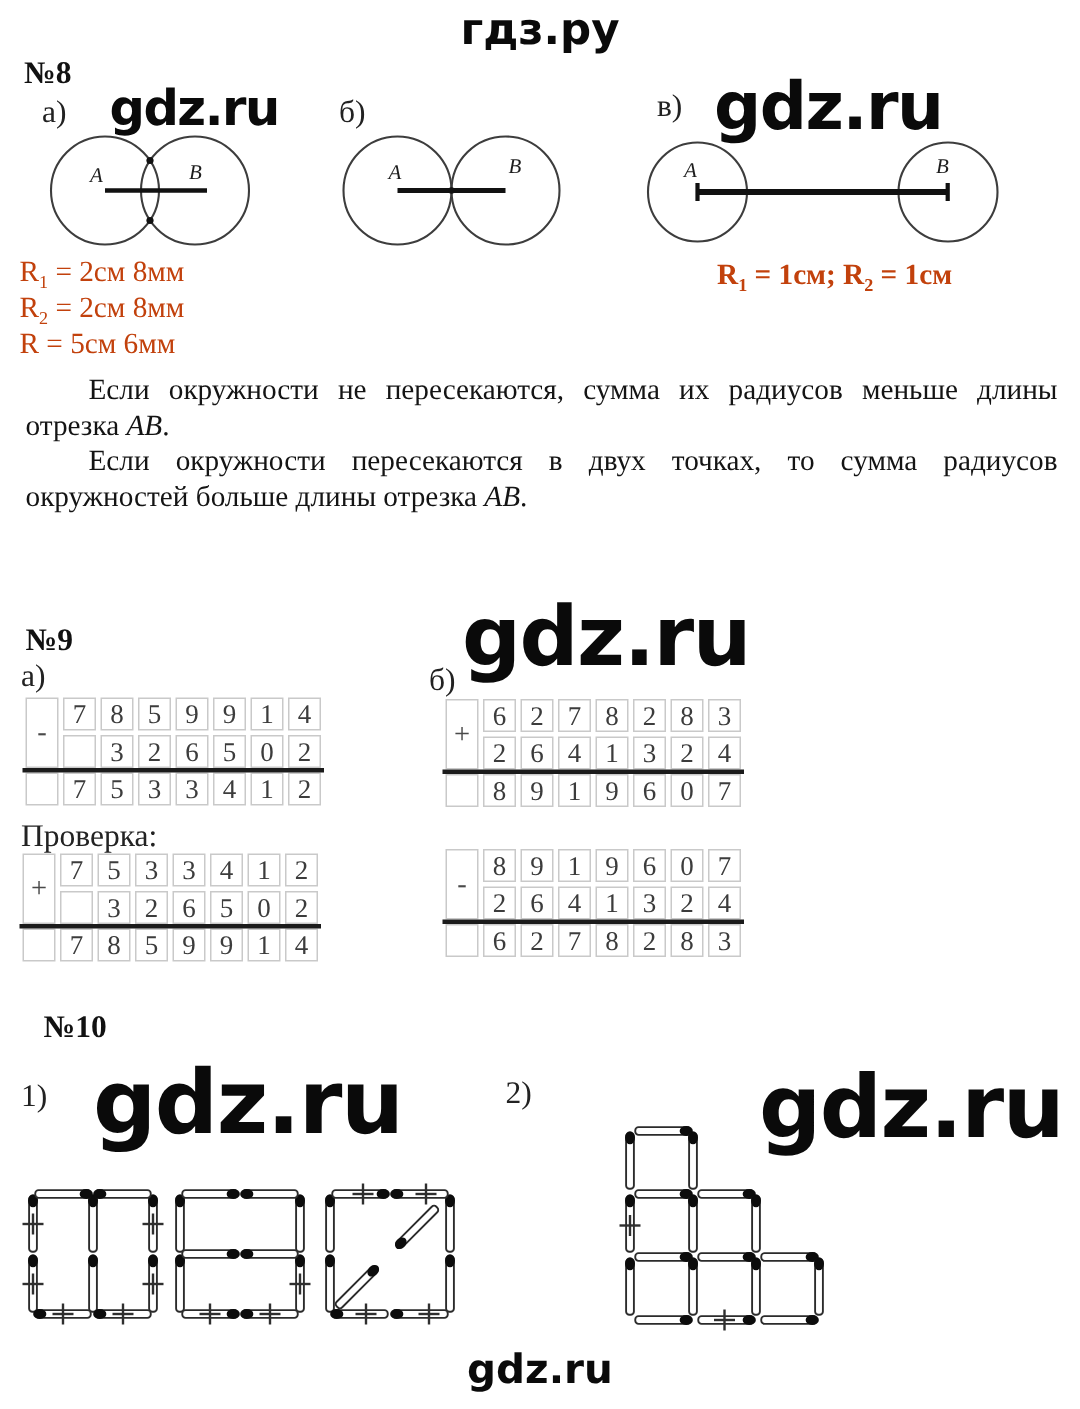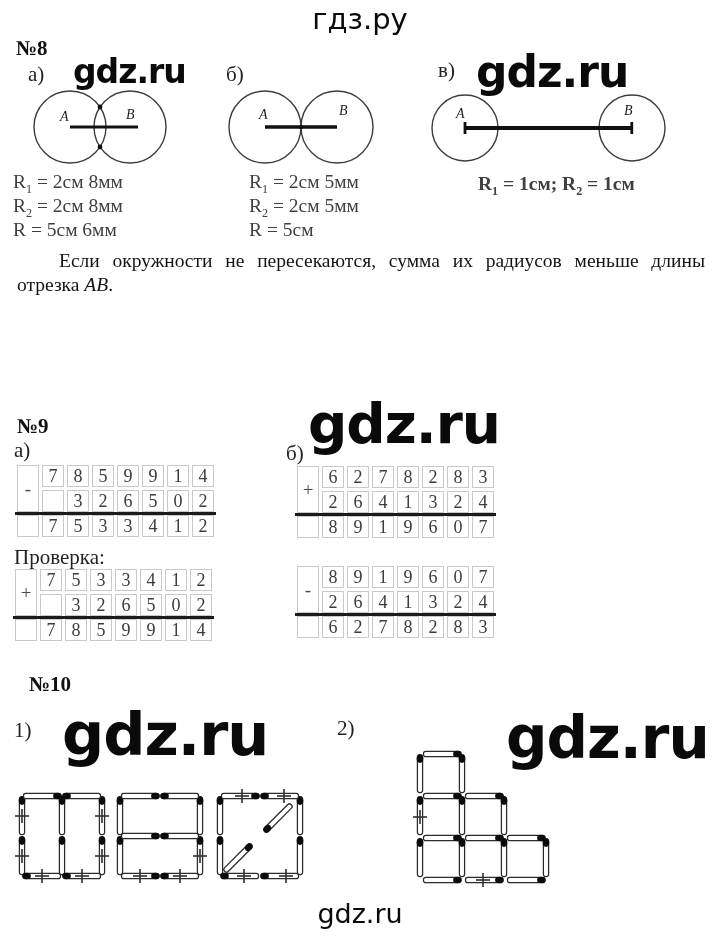--- a/index.html
+++ b/index.html
@@ -1,23 +1,23 @@
 <!DOCTYPE html>
 <html><head>
 <meta charset="utf-8">
 <style>
   html,body{margin:0;padding:0;background:#fff;}
   #page{position:relative;width:720px;height:939px;background:#fff;overflow:hidden;
         font-family:"Liberation Serif","DejaVu Serif",serif;color:#1a1a1a;}
   .abs{position:absolute;}
-  .sans-bold{font-family:"DejaVu Sans","Liberation Sans",sans-serif;font-weight:400;color:#0a0a0a;}
+  .sans-bold{font-family:"DejaVu Sans","Liberation Sans",sans-serif;font-weight:700;color:#0a0a0a;}
   .wm{font-family:"DejaVu Sans","Liberation Sans",sans-serif;font-weight:800;color:#0a0a0a;letter-spacing:-1px;white-space:nowrap;}
   .num-label{font-weight:bold;font-size:21px;color:#111;}
   .part-label{font-size:21px;color:#222;}
-  .rline{font-size:19.5px;line-height:24px;color:#404040;white-space:nowrap;}
+  .rline{font-size:19.5px;line-height:24px;color:#c2410c;white-space:nowrap;}
   sub{font-size:62%;line-height:0;}
   .paras{left:17px;width:688px;top:249px;font-size:19.5px;line-height:23.6px;text-align:justify;color:#141414;}
   .paras p{margin:0;text-indent:42px;}
   .paras i{}
   .ctable{position:absolute;display:grid;grid-template-columns:repeat(8,22px);grid-template-rows:repeat(3,22px);gap:3px;}
   .ctable .cell{border:1px solid #c9c9c9;background:#fff;display:flex;align-items:center;justify-content:center;
                 font-size:18px;color:#3c3c3c;box-sizing:border-box;}
   .ctable .op{font-size:19px;color:#4a4a4a;}
   .sumline{position:absolute;left:-2px;right:-2px;top:47px;height:2.5px;background:#1b1b1b;z-index:2;}
   .t9a{left:17px;top:465px;} .t9b{left:297px;top:466px;}
@@ -80,31 +80,27 @@
     <rect x="202.4" y="34" width="2.8" height="12" fill="#111"></rect>
     <text x="28" y="30">A</text>
     <text x="196" y="27">B</text>
   </svg>
 
   <div class="abs" style="left:13px;top:170px;">
     <div class="rline"><span>R</span><sub>1</sub><span> = 2см 8мм</span></div>
     <div class="rline"><span>R</span><sub>2</sub><span> = 2см 8мм</span></div>
     <div class="rline"><span>R = 5см 6мм</span></div>
   </div>
-  <div class="abs" style="left:249px;top:170px;">
-    <div class="rline"><span>R</span><sub>1</sub><span> = 2см 5мм</span></div>
-    <div class="rline"><span>R</span><sub>2</sub><span> = 2см 5мм</span></div>
-    <div class="rline"><span>R = 5см</span></div>
-  </div>
   <div class="abs" style="left:478px;top:172px;font-weight:bold;">
     <div class="rline"><span>R</span><sub>1</sub><span> = 1см; R</span><sub>2</sub><span> = 1см</span></div>
   </div>
 
   <div class="abs paras">
     <p><span>Если окружности не пересекаются, сумма их радиусов меньше длины отрезка </span><i>AB</i><span>.</span></p>
+    <p><span>Если окружности пересекаются в двух точках, то сумма радиусов окружностей больше длины отрезка </span><i>AB</i><span>.</span></p>
   </div>
 
   <div class="abs num-label" style="left:17px;top:414px;">№9</div>
   <div class="abs wm" style="left:308px;top:392px;font-size:55px;">gdz.ru</div>
   <div class="abs part-label" style="left:14px;top:438px;">а)</div>
   <div class="abs part-label" style="left:286px;top:441px;">б)</div>
 
   <div class="ctable t9a">
       <div class="cell op" style="grid-area: 1 / 1 / span 2;">-</div>
       <div class="cell" style="grid-area: 3 / 1;"></div>

